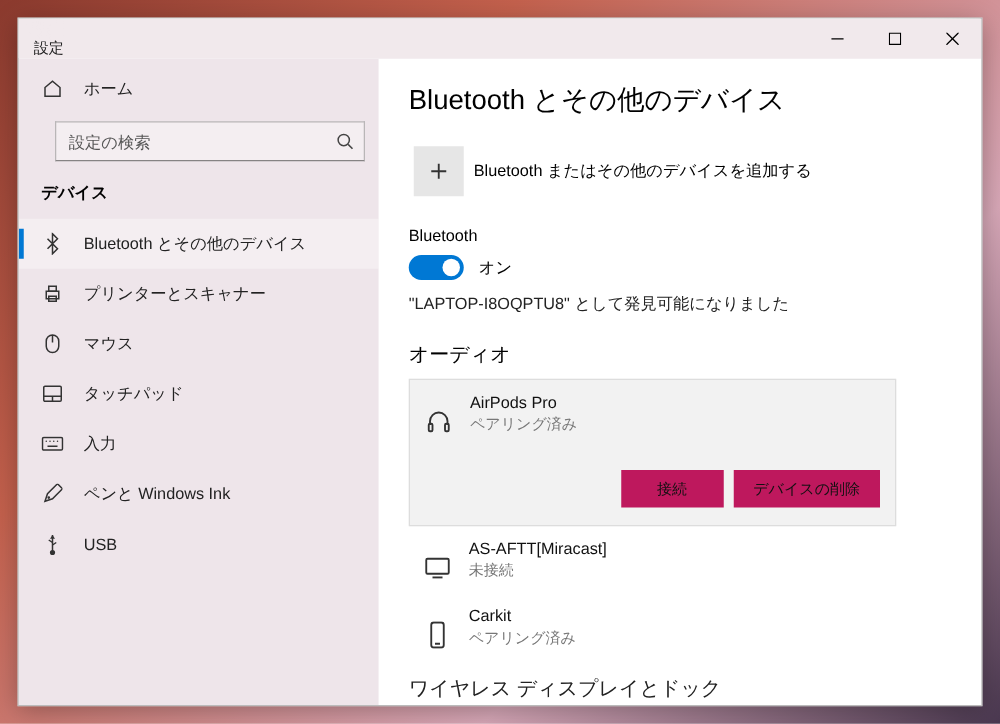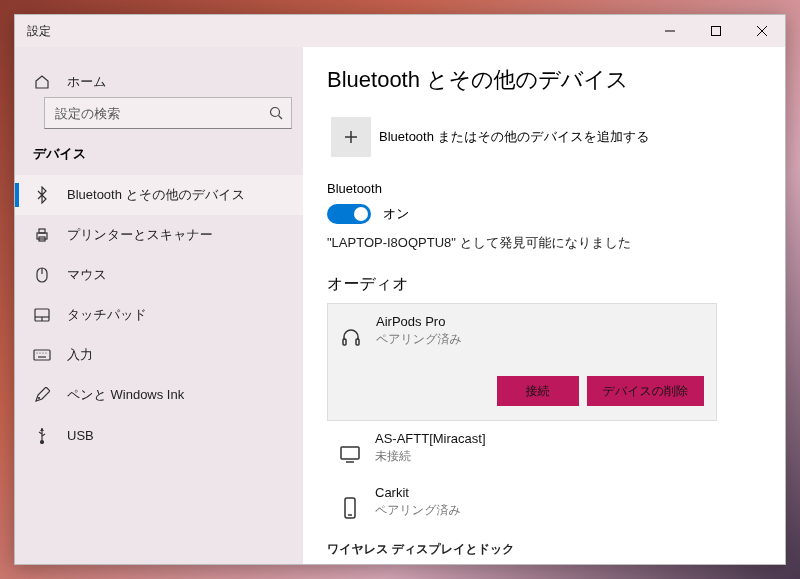--- a/index.html
+++ b/index.html
@@ -13,37 +13,37 @@
   }
   .window {
     position: absolute; left: 14px; top: 14px; width: 772px; height: 551px;
     background: #fff;
     box-shadow: 0 4px 20px rgba(0,0,0,0.3);
     border: 1px solid rgba(120,120,120,0.5);
     display: flex; flex-direction: column;
     overflow: hidden;
   }
   .titlebar {
-    height: 32px; display: flex; align-items: center;
+    height: 32px; display: flex; align-items: flex-end;
     background: rgba(230,215,220,0.55);
     backdrop-filter: blur(20px);
   }
   .titlebar-title { flex: 1; padding-left: 12px; font-size: 12px; color: #222; }
   .win-controls { display: flex; }
   .win-btn { width: 46px; height: 32px; display:flex; align-items:center; justify-content:center; }
   .win-btn svg { width: 10px; height: 10px; }
   .body { flex:1; display:flex; overflow:hidden; }
   .sidebar {
     width: 288px; flex-shrink:0;
     background: rgba(224,208,216,0.55);
     padding-top: 4px;
     display:flex; flex-direction:column;
     overflow:hidden;
   }
-  .home-row { display:flex; align-items:flex-end; height:40px; padding-left:18px; gap:16px; cursor:default;}
+  .home-row { display:flex; align-items:center; height:40px; padding-left:18px; gap:16px; cursor:default;}
   .search-row { padding: 6px 14px 10px 29px; }
   .search-box {
     width: 248px; height: 32px;
     background: rgba(255,255,255,0.35);
     border: 1px solid rgba(100,100,100,0.4);
     border-bottom-color: rgba(60,60,60,0.6);
     display:flex; align-items:center;
   }
   .search-input {
     flex:1; border:none; background:transparent; outline:none;
@@ -104,21 +104,21 @@
   .device-top { display:flex; align-items:flex-end; gap:14px;}
   .device-icon { width:22px; height:22px; flex-shrink:0; display:flex; align-items:center; justify-content:center; margin-top:2px;}
   .device-name { font-size:13px; color:#111;}
   .device-status { font-size:12px; color:#777; margin-top:2px;}
   .device-actions { display:flex; gap:8px; justify-content:flex-end; margin-top:28px;}
   .pill-btn {
     min-width:82px; height:30px; background:#be185d;
     border:none; font-family:inherit; font-size:12px; color:#111;
     padding: 0 16px; cursor:default;
   }
-  .truncated-heading { font-size:12px; font-weight:700; margin-top:12px; color:#222; }
+  .truncated-heading { font-size:16px; font-weight:400; margin-top:12px; color:#222; }
 </style>
 </head>
 <body>
 
 <div class="window">
   <div class="titlebar">
     <div class="titlebar-title">設定</div>
     <div class="win-controls">
       <div class="win-btn">
         <svg viewBox="0 0 10 10">

